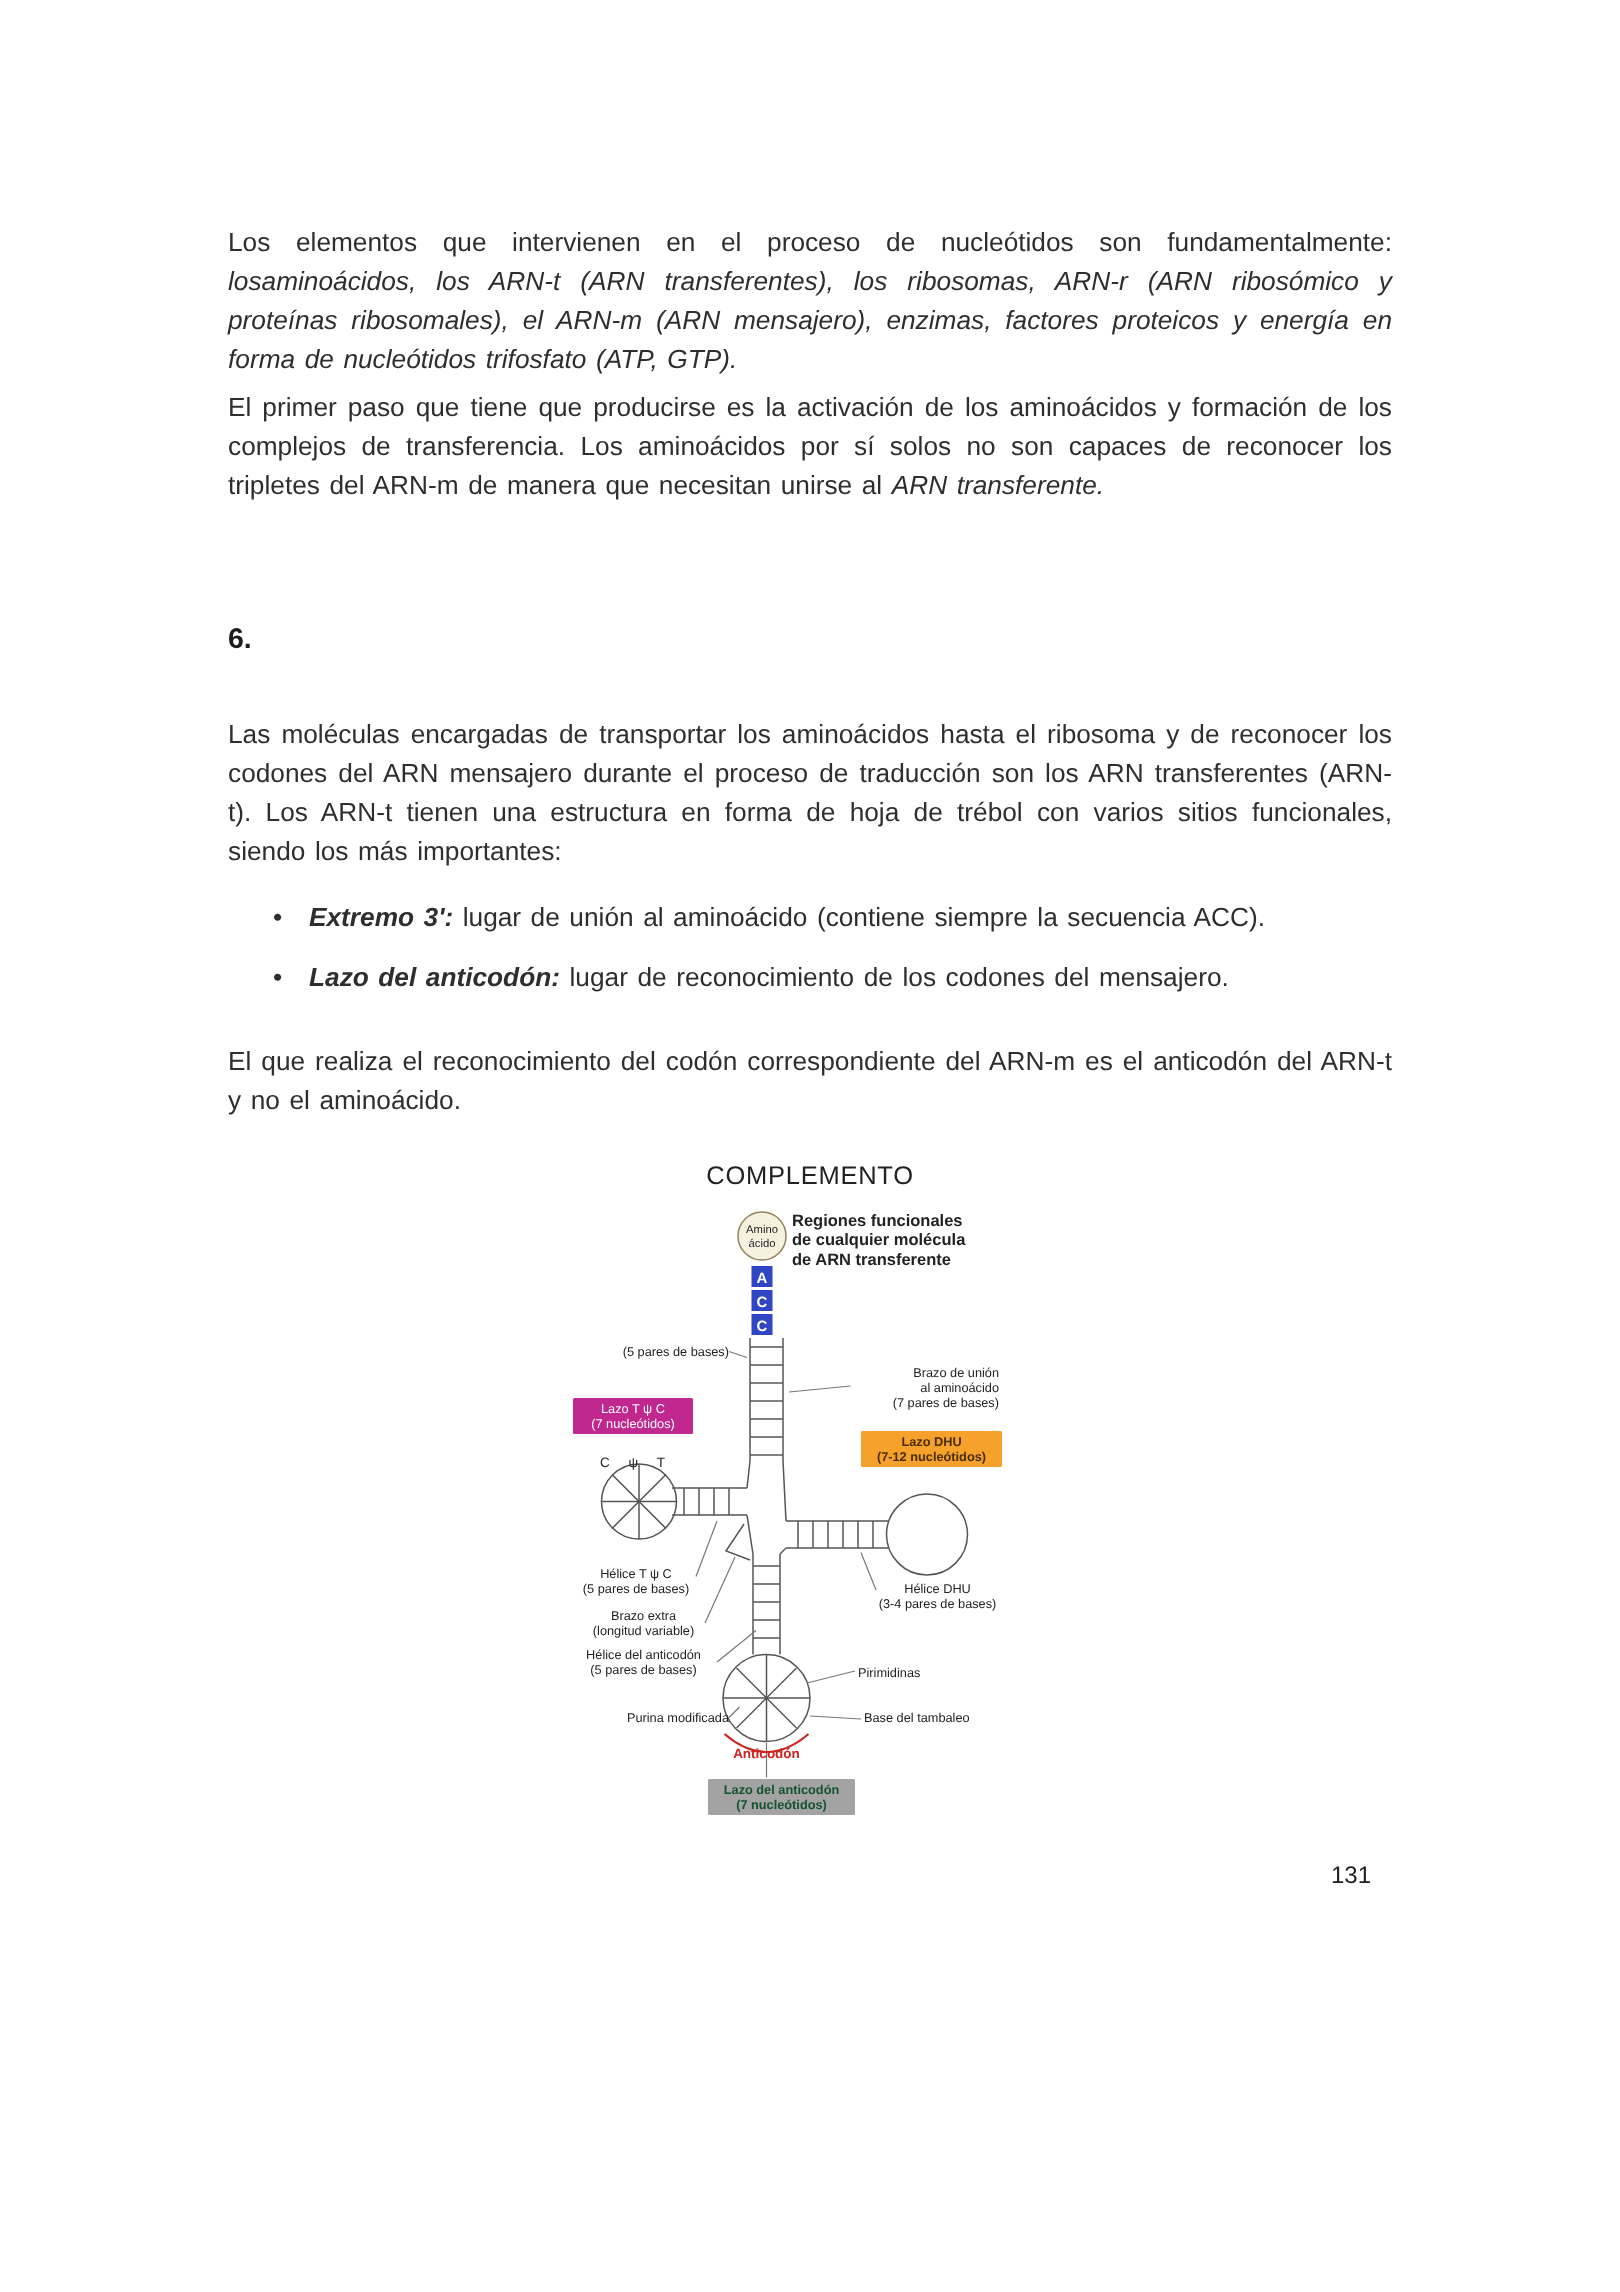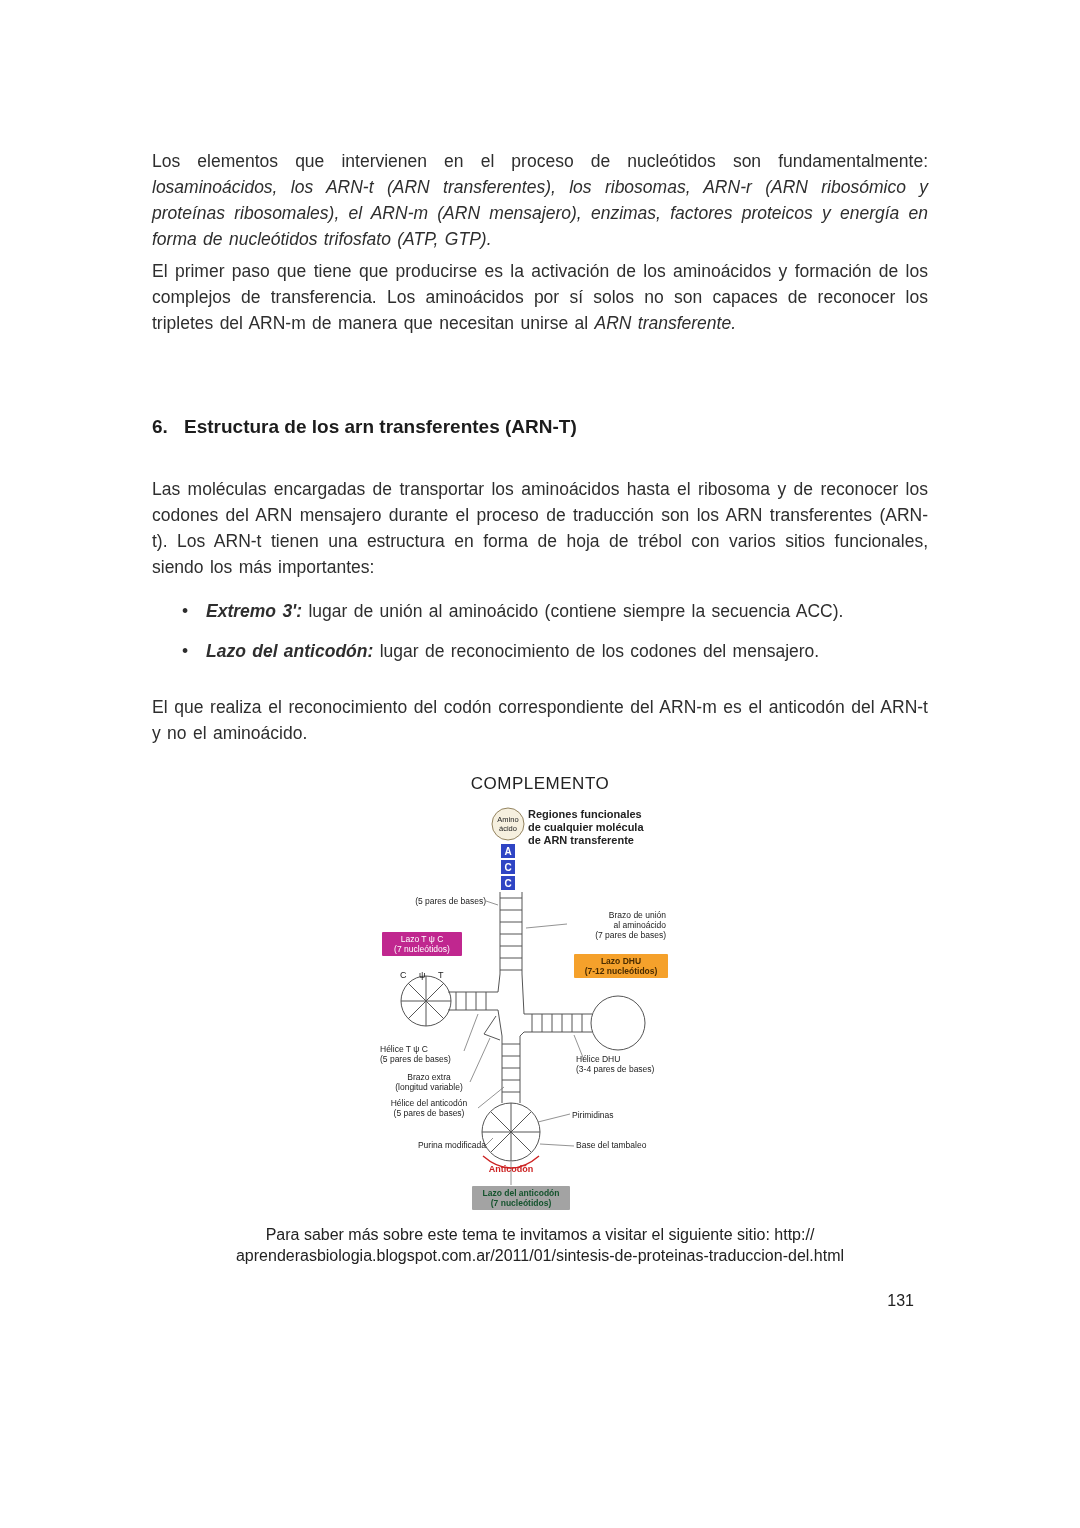--- a/index.html
+++ b/index.html
@@ -85,22 +85,22 @@
     left: 2px; top: 128px; width: 80px; text-align: center;
     background: #c0278f; color: #ffffff; font-weight: normal;
     padding: 2px 2px; border-radius: 1px;
   }
   .lbl-cpt { left: 20px; top: 166px; width: 60px; font-size: 9px; letter-spacing: 5px; }
   .box-lazo-dhu {
     left: 194px; top: 150px; width: 94px; text-align: center;
     background: #f5a12b; color: #4a2c00; font-weight: bold;
     padding: 2px 2px; border-radius: 1px;
   }
-  .lbl-helice-tpc { left: 0px; top: 240px; width: 88px; }
-  .lbl-helice-dhu { left: 196px; top: 250px; width: 98px; text-align: left; }
+  .lbl-helice-tpc { left: 0px; top: 240px; width: 88px; text-align: center; }
+  .lbl-helice-dhu { left: 196px; top: 250px; width: 98px; text-align: center; }
   .lbl-brazo-extra { left: 8px; top: 268px; width: 82px; text-align: center; }
   .lbl-helice-anticodon { left: 0px; top: 294px; width: 98px; text-align: center; }
   .lbl-pirimidinas { left: 192px; top: 306px; width: 72px; }
   .lbl-purina { left: 24px; top: 336px; width: 82px; text-align: right; }
   .lbl-tambaleo { left: 196px; top: 336px; width: 92px; }
   .lbl-anticodon {
     left: 98px; top: 360px; width: 66px; text-align: center;
     color: #cc2222; font-weight: bold; font-size: 9px;
   }
   .box-lazo-anticodon {
@@ -128,21 +128,20 @@
 <body>
 
 <div class="content">
 
   <p class="body-text p1"><span>Los elementos que intervienen en el proceso de nucleótidos son fundamentalmente: </span><em>losaminoácidos, los ARN-t (ARN transferentes), los ribosomas, ARN-r (ARN ribosómico y proteínas ribosomales), el ARN-m (ARN mensajero), enzimas, factores proteicos y energía en forma de nucleótidos trifosfato (ATP, GTP).</em></p>
 
   <p class="body-text p2"><span>El primer paso que tiene que producirse es la activación de los aminoácidos y formación de los complejos de transferencia. Los aminoácidos por sí solos no son capaces de reconocer los tripletes del ARN-m de manera que necesitan unirse al </span><em>ARN transferente.</em></p>
 
   <h2 class="section-heading">
       <span class="h-num">6.</span>
-      <span>Estructura de los arn transferentes (ARN-T)</span>
     </h2>
 
   <p class="body-text p3">Las moléculas encargadas de transportar los aminoácidos hasta el ribosoma y de reconocer los codones del ARN mensajero durante el proceso de traducción son los ARN transferentes (ARN-t). Los ARN-t tienen una estructura en forma de hoja de trébol con varios sitios funcionales, siendo los más importantes:</p>
 
   <ul class="bullets">
     <li>
       <span class="marker">•</span><span class="lead">Extremo 3':</span><span> lugar de unión al aminoácido (contiene siempre la secuencia ACC).</span>
     </li>
     <li>
       <span class="marker">•</span><span class="lead">Lazo del anticodón:</span><span> lugar de reconocimiento de los codones del mensajero.</span>
@@ -261,17 +260,16 @@
     <div class="fig-lbl lbl-helice-anticodon">Hélice del anticodón
 (5 pares de bases)</div>
     <div class="fig-lbl lbl-pirimidinas">Pirimidinas</div>
     <div class="fig-lbl lbl-purina">Purina modificada</div>
     <div class="fig-lbl lbl-tambaleo">Base del tambaleo</div>
     <div class="fig-lbl lbl-anticodon">Anticodón</div>
     <div class="fig-lbl box-lazo-anticodon">Lazo del anticodón
 (7 nucleótidos)</div>
   </div>
 
-  <p class="caption"><span>Para saber más sobre este tema te invitamos a visitar el siguiente sitio: http://</span><br><span>aprenderasbiologia.blogspot.com.ar/2011/01/sintesis-de-proteinas-traduccion-del.html</span></p>
 
   <div class="page-number">131</div>
 
 </div>
 
 </body></html>

